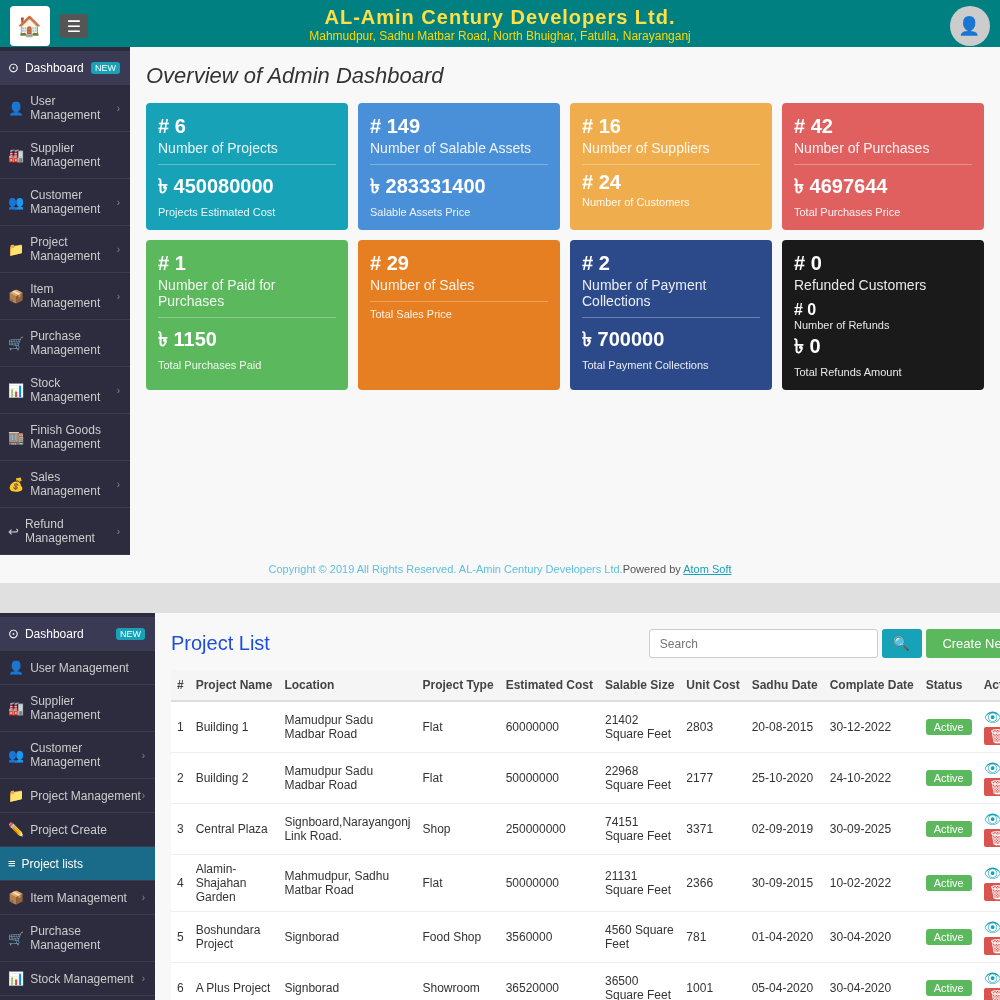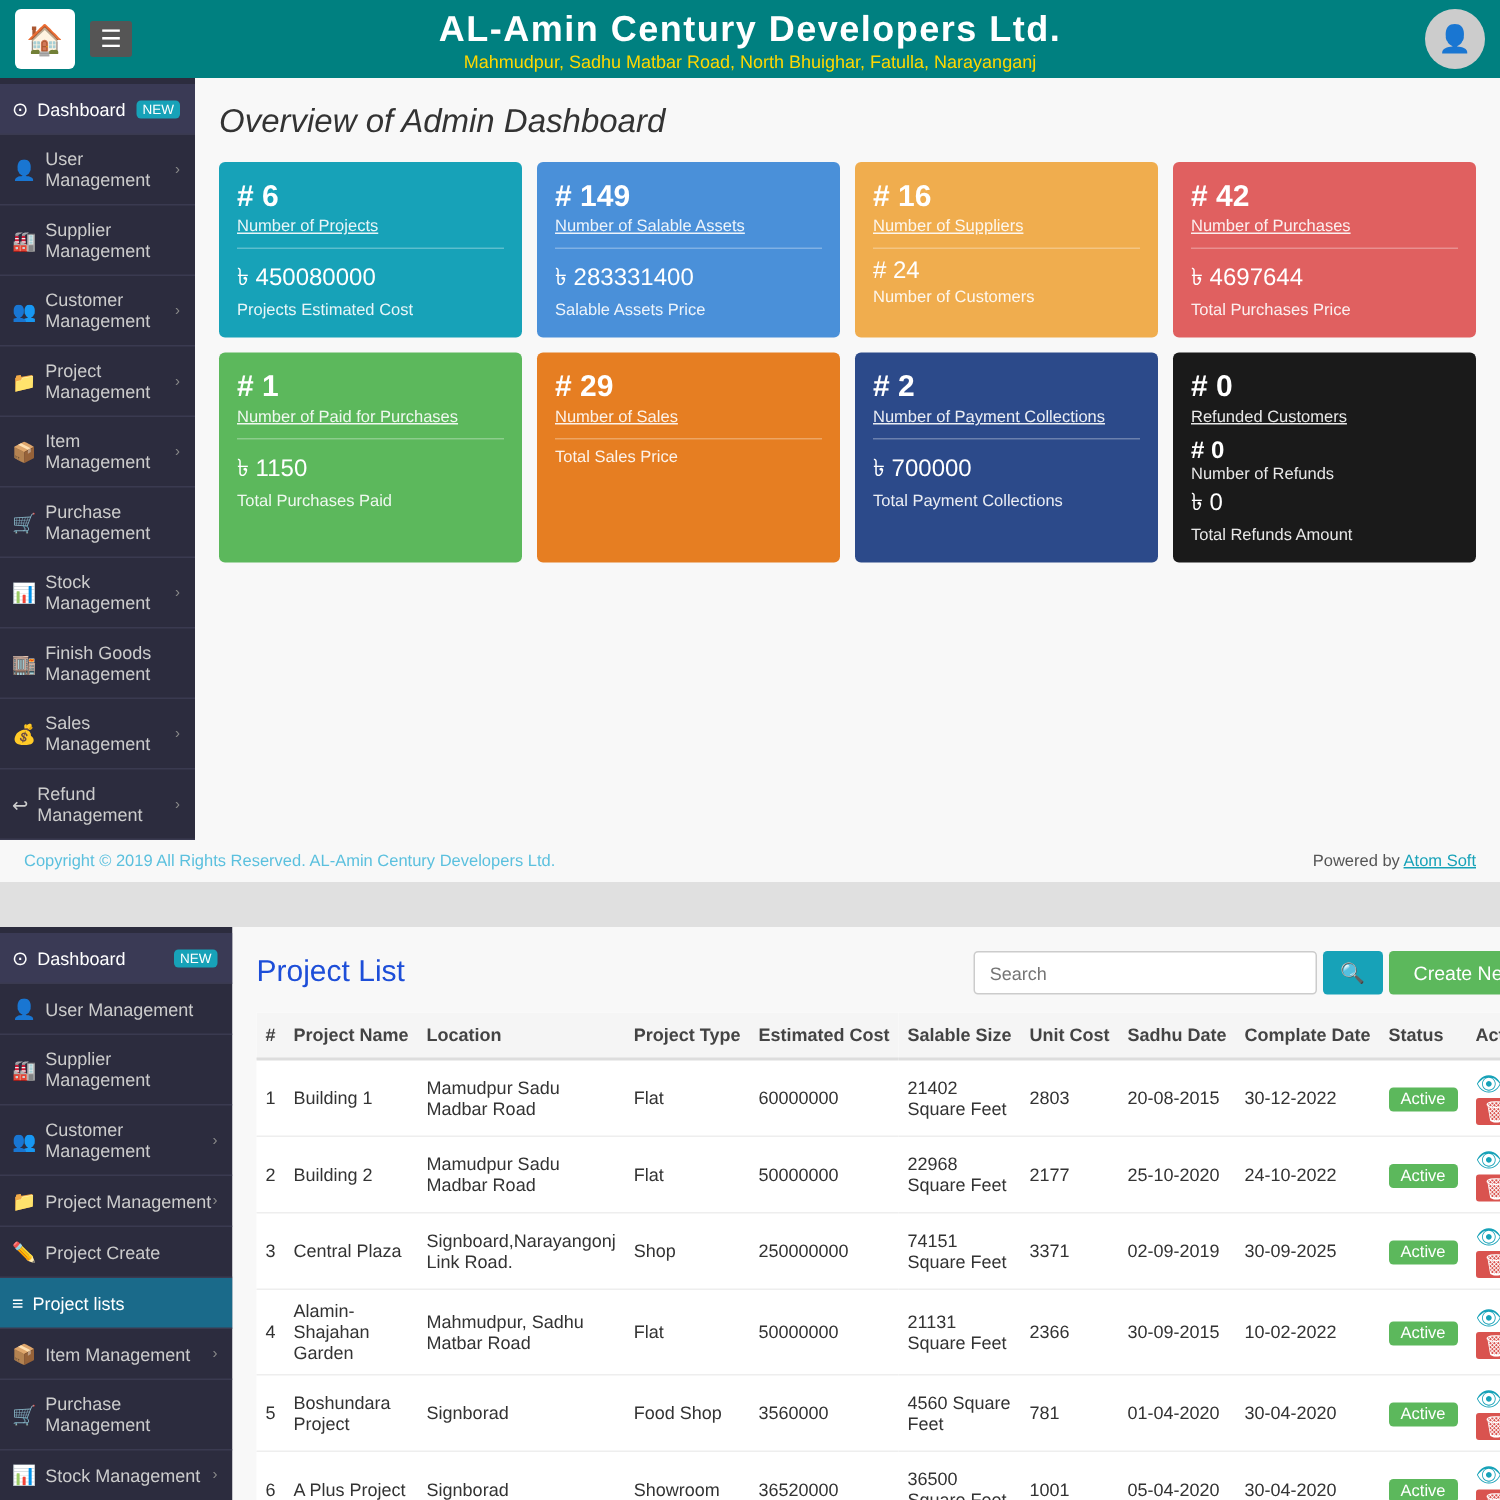--- a/index.html
+++ b/index.html
@@ -8,22 +8,22 @@
     
     .top-section { background: #fff; }
 
     .header {
       background: #008080;
       text-align: center;
       padding: 6px 0 4px;
       position: relative;
     }
     .header-title {
-      color: #ffffff;
-      font-size: 24px;
+      color: #fde047;
+      font-size: 20px;
       font-weight: bold;
       letter-spacing: 1px;
     }
     .header-subtitle {
       color: #FFD700;
       font-size: 12px;
     }
     .header-logo {
       position: absolute;
       left: 10px;
@@ -100,35 +100,35 @@
     .card { border-radius: 4px; padding: 12px; color: #fff; }
     .card-cyan { background: #17a2b8; }
     .card-blue { background: #4a90d9; }
     .card-yellow { background: #f0ad4e; }
     .card-red { background: #e06060; }
     .card-green { background: #5cb85c; }
     .card-orange { background: #e67e22; }
     .card-darkblue { background: #2c4a8a; }
     .card-black { background: #1a1a1a; }
     .card-number { font-size: 20px; font-weight: bold; margin-bottom: 2px; }
-    .card-label { font-size: 11px; opacity: 0.9; margin-bottom: 8px; text-decoration: underline; }
+    .card-label { font-size: 14px; opacity: 0.9; margin-bottom: 8px; }
     .card-divider { border: none; border-top: 1px solid rgba(255,255,255,0.3); margin: 6px 0; }
-    .card-amount { font-size: 16px; font-weight: normal; margin-bottom: 2px; }
+    .card-amount { font-size: 20px; font-weight: bold; margin-bottom: 2px; }
     .card-amount-label { font-size: 11px; opacity: 0.9; }
     .card-sub-number { font-size: 16px; font-weight: bold; }
     .card-sub-label { font-size: 11px; opacity: 0.9; }
 
     
     .dashboard-footer {
       text-align: center;
       padding: 8px 16px;
       font-size: 11px;
       color: #5bc0de;
       display: flex;
-      justify-content: space-between;
+      justify-content: center;
       background: #f8f8f8;
     }
     .footer-right { color: #555; }
     .footer-link { color: #17a2b8; }
 
     
     .section-separator { height: 30px; background: #e0e0e0; }
 
     
     .bottom-section { background: #fff; }

